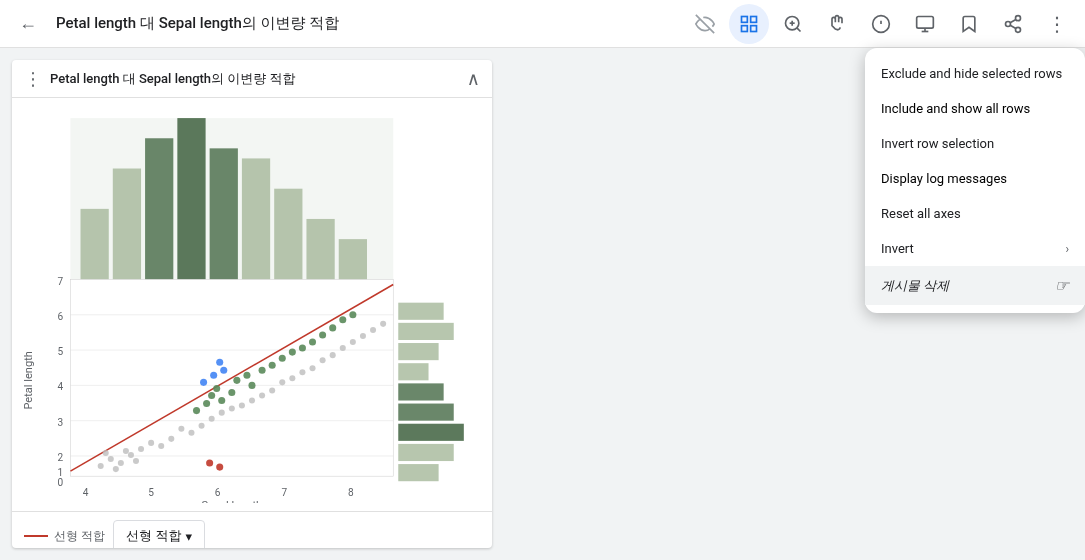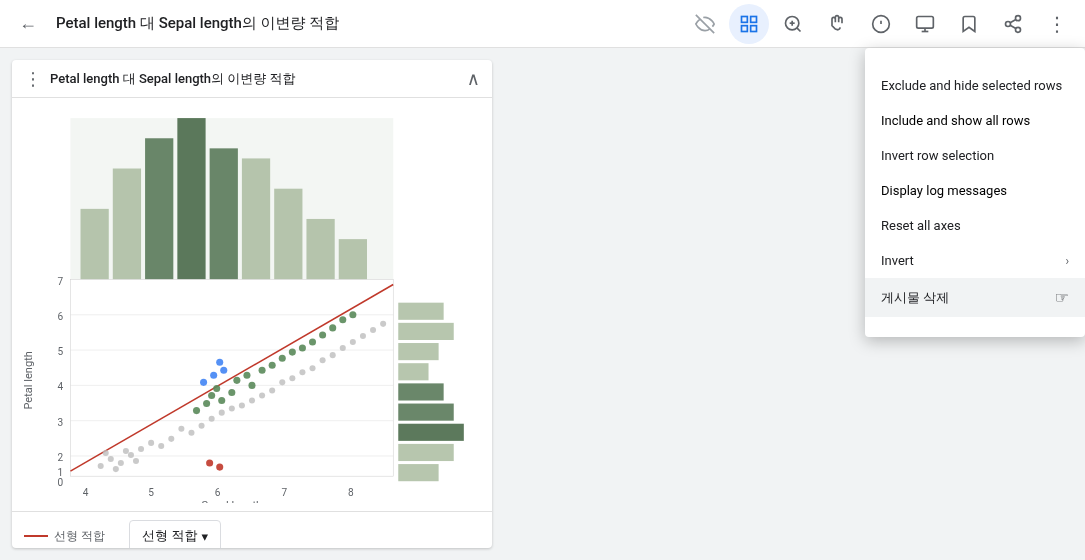--- a/index.html
+++ b/index.html
@@ -103,21 +103,21 @@
       flex: 1;
       padding: 8px;
       position: relative;
     }
 
     
     .panel-footer {
       display: flex;
       align-items: center;
       padding: 8px 12px;
-      gap: 24px;
+      gap: 8px;
       border-top: 1px solid #e0e0e0;
     }
     .legend-item {
       display: flex;
       align-items: center;
       gap: 6px;
       font-size: 12px;
       color: #5f6368;
     }
     .legend-line {
@@ -139,24 +139,24 @@
       cursor: pointer;
     }
 
     
     .context-menu {
       position: absolute;
       right: 0;
       top: 0;
       width: 220px;
       background: #fff;
-      border-radius: 4px;
+      border-radius: 12px;
       box-shadow: 0 4px 16px rgba(0,0,0,0.25);
       z-index: 100;
-      padding: 20px 0;
+      padding: 8px 0;
     }
     .menu-item {
       display: flex;
       align-items: center;
       padding: 10px 16px;
       font-size: 13px;
       color: #202124;
       cursor: pointer;
       justify-content: space-between;
       white-space: nowrap;
@@ -395,19 +395,19 @@
     <div class="menu-item disabled">
       <span>Display log messages</span>
     </div>
     <div class="menu-item">
       <span>Reset all axes</span>
     </div>
     <div class="menu-item">
       <span>Invert</span>
       <span class="menu-chevron">›</span>
     </div>
-    <div class="menu-item highlighted" style="cursor:default;">
+    <div class="menu-item highlighted" style="cursor:default;font-style:italic;">
       <span>게시물 삭제</span>
       <span style="font-size:16px;">☞</span>
     </div>
   </div>
 
 </div>
 
 </body></html>

